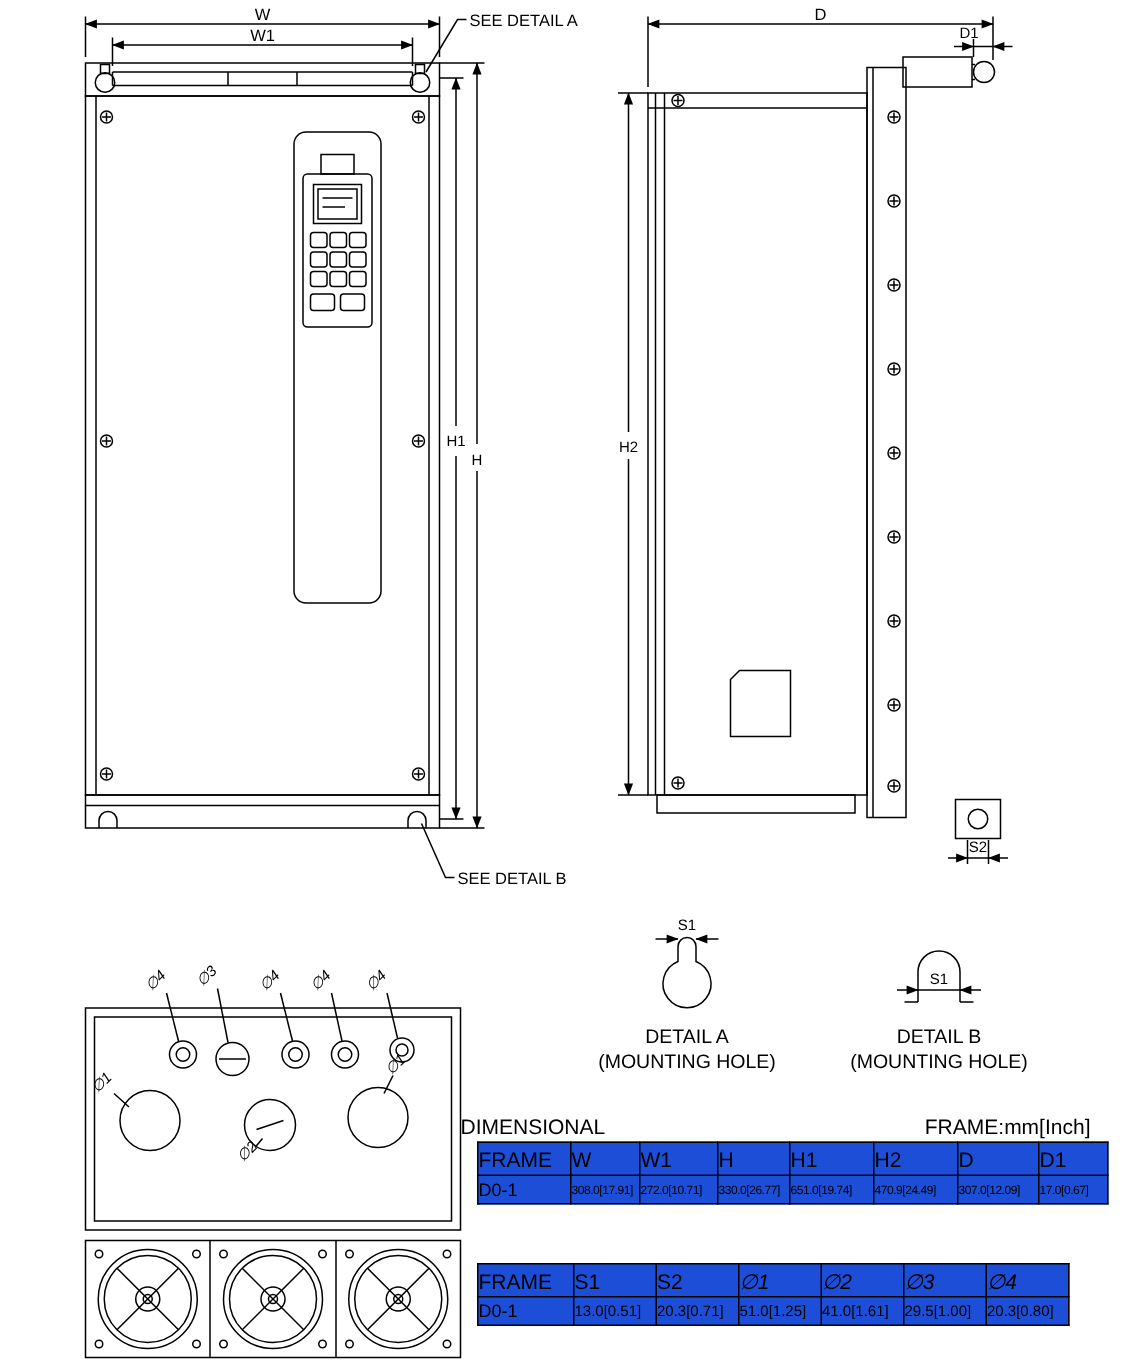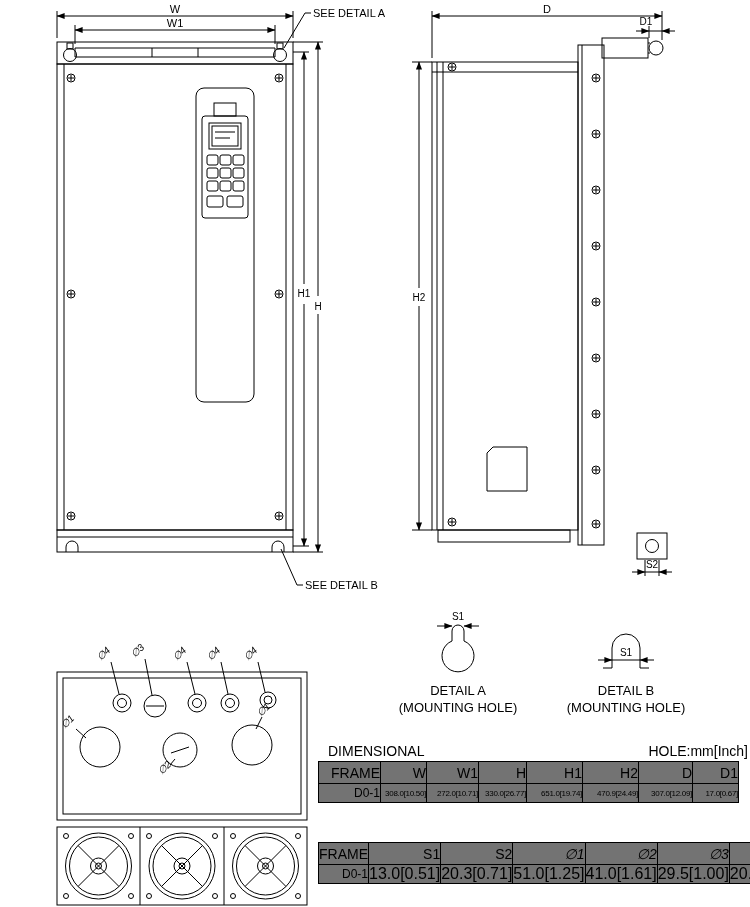--- a/index.html
+++ b/index.html
@@ -1,31 +1,31 @@
 <!DOCTYPE html>
 <html><head>
 <meta charset="utf-8">
 <style>
   * { margin:0; padding:0; box-sizing:border-box; }
   html,body { background:#fff; }
   body { font-family:"Liberation Sans", sans-serif; color:#000; }
   .page { position:relative; width:750px; height:907px; background:#fff; overflow:hidden; }
   svg.drawing { position:absolute; left:0; top:0; }
   svg text { font-family:"Liberation Sans", sans-serif; fill:#000; stroke:none; }
-  .dim-head { position:absolute; left:328px; top:743px; width:420px; display:flex;
+  .dim-head { position:absolute; left:307px; top:743px; width:420px; display:flex;
               justify-content:space-between; font-size:14px; }
-  table { position:absolute; border-collapse:collapse; table-layout:fixed; text-align:right; background:#737373; }
+  table { position:absolute; border-collapse:collapse; table-layout:fixed; text-align:left; background:#1d4ed8; }
   table.t1 { left:318px; top:761px; }
   table.t2 { left:318px; top:842px; }
   th, td { border:1px solid #000; font-weight:normal; overflow:hidden; white-space:nowrap; padding:0; }
   th { font-size:14px; height:22px; }
   td { height:19px; }
   td.frame { font-size:12px; }
   .t1 td.num { font-size:8px; letter-spacing:-0.3px; }
-  .t2 td.num { font-size:16px; }
+  .t2 td.num { font-size:10px; }
   .phi { font-style:italic; }
 </style>
 </head>
 <body>
 
 <div class="page">
 
 <svg class="drawing" width="750" height="907" viewBox="0 0 750 907">
   <defs>
     <marker id="arr" viewBox="0 0 10 10" refX="9.5" refY="5" markerWidth="10" markerHeight="8" orient="auto-start-reverse">
@@ -280,38 +280,38 @@
     <text x="458" y="695" text-anchor="middle" font-size="13">DETAIL A</text>
     <text x="458" y="712" text-anchor="middle" font-size="13">(MOUNTING HOLE)</text>
     <text x="626" y="656" text-anchor="middle" font-size="10">S1</text>
     <text x="626" y="695" text-anchor="middle" font-size="13">DETAIL B</text>
     <text x="626" y="712" text-anchor="middle" font-size="13">(MOUNTING HOLE)</text>
   </g>
 </svg>
 
 <div class="dim-head">
   <span>DIMENSIONAL</span>
-  <span>HOLE:mm[Inch]</span>
+  <span>FRAME:mm[Inch]</span>
 </div>
 
 <table class="t1">
   <tbody>
         <tr>
     <th style="width:62px">FRAME</th>
     <th style="width:46px">W</th>
     <th style="width:52px">W1</th>
     <th style="width:48px">H</th>
     <th style="width:56px">H1</th>
     <th style="width:56px">H2</th>
     <th style="width:54px">D</th>
     <th style="width:46px">D1</th>
   </tr>
   <tr>
     <td class="frame">D0-1</td>
-    <td class="num">308.0[10.50]</td>
+    <td class="num">308.0[17.91]</td>
     <td class="num">272.0[10.71]</td>
     <td class="num">330.0[26.77]</td>
     <td class="num">651.0[19.74]</td>
     <td class="num">470.9[24.49]</td>
     <td class="num">307.0[12.09]</td>
     <td class="num">17.0[0.67]</td>
   </tr>
 </tbody>
     </table>
 

